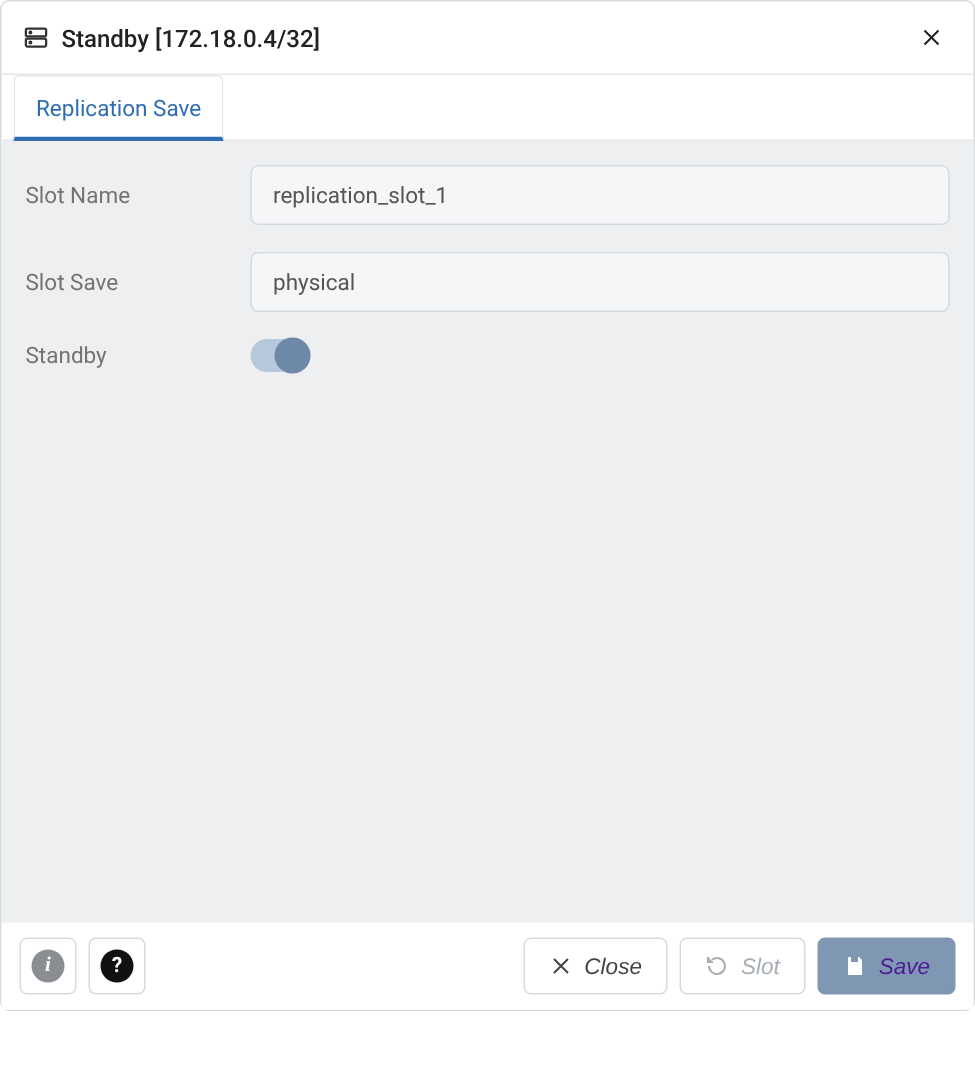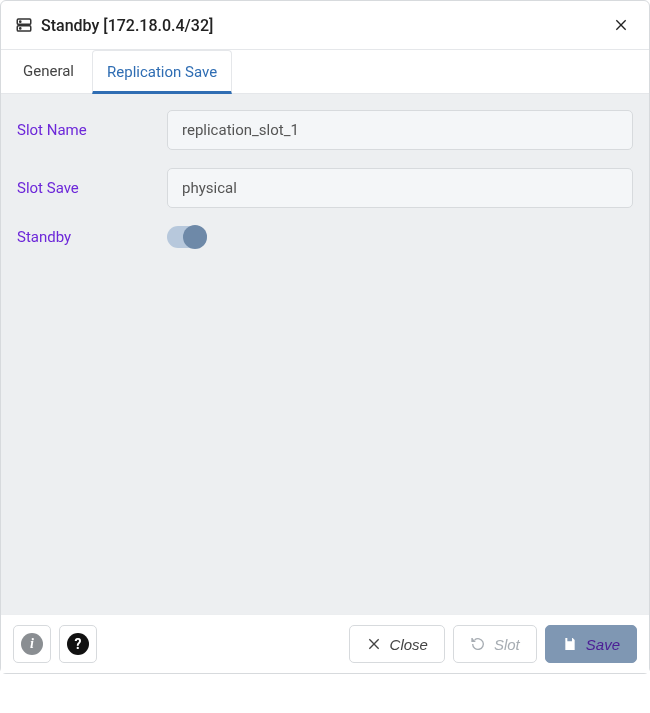--- a/index.html
+++ b/index.html
@@ -78,21 +78,21 @@
       overflow: auto;
     }
     .form-row {
       display: flex;
       align-items: center;
       margin-bottom: 18px;
     }
     .form-label {
       width: 150px;
       font-size: 15px;
-      color: #6d28d9;
+      color: #737373;
       flex-shrink: 0;
     }
     .form-control {
       flex: 1;
       border-radius: 15px;
     }
     .text-input {
       width: 100%;
       height: 40px;
       border: 1px solid #d7dadd;
@@ -186,21 +186,20 @@
     </svg>
     <div class="title-text">Standby [172.18.0.4/32]</div>
     <div class="close-x">
       <svg viewBox="0 0 24 24" stroke-width="2" fill="none">
           <path d="M5 5 L19 19 M19 5 L5 19"></path>
         </svg>
     </div>
   </div>
 
   <div class="tabs">
-    <div class="tab">General</div>
     <div class="tab active">Replication Save</div>
   </div>
 
   <div class="content">
 
     <div class="form-row">
       <div class="form-label">Slot Name</div>
       <div class="form-control">
         <input type="text" class="text-input" readonly="" value="replication_slot_1" style="">
       </div>

